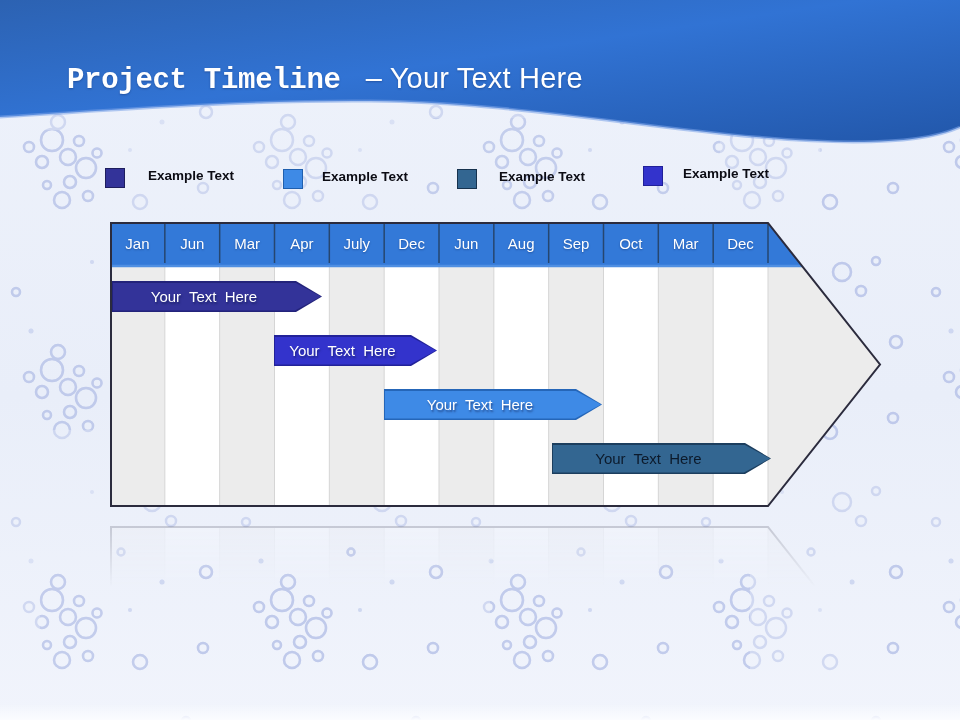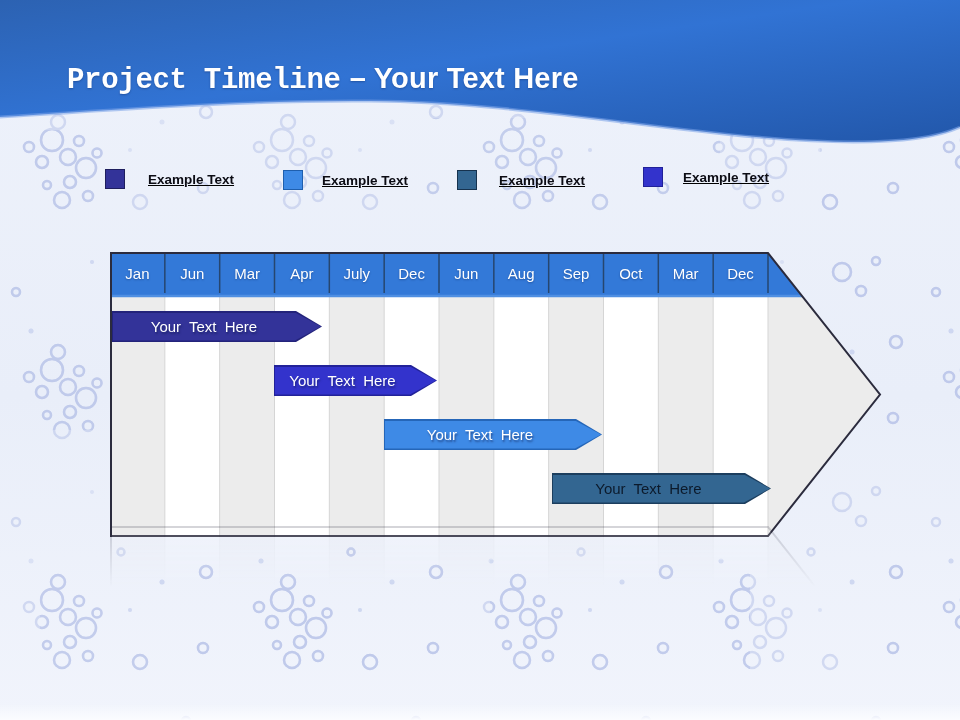--- a/index.html
+++ b/index.html
@@ -11,33 +11,33 @@
   }
   .abs{position:absolute;}
 
   
   .header-svg{left:0;top:0;width:960px;height:155px;}
   .slide-title{
     left:67px;top:62px;color:#ffffff;font-size:29px;white-space:nowrap;
     text-shadow:0 1px 2px rgba(10,30,80,.35);
   }
   .slide-title .t-bold{font-weight:700;letter-spacing:-0.3px;font-family:Liberation Mono, monospace;}
-  .slide-title .t-reg{font-weight:700;margin-left:9px;letter-spacing:0.2px;}
-
-  
-  .legend-item{height:22px;display:flex;align-items:center;text-decoration:underline;}
+  .slide-title .t-reg{font-weight:400;margin-left:25px;letter-spacing:0.2px;}
+
+  
+  .legend-item{height:22px;display:flex;}
   .swatch{width:20px;height:20px;border:1.5px solid #222;box-sizing:border-box;flex:0 0 auto;}
   .legend-label{font-size:13.5px;font-weight:700;color:#0c0c14;white-space:nowrap;}
   #leg1{left:105px;top:168px;} #leg1 .legend-label{margin-left:23px;}
   #leg2{left:283px;top:169px;} #leg2 .legend-label{margin-left:19px;}
   #leg3{left:457px;top:169px;} #leg3 .legend-label{margin-left:22px;}
   #leg4{left:643px;top:166px;} #leg4 .legend-label{margin-left:20px;}
 
   
-  .timeline{left:110px;top:252px;width:772px;height:342px;}
+  .timeline{left:110px;top:222px;width:772px;height:342px;}
   .tl-bg{position:absolute;left:0;top:0;width:772px;height:285px;}
   .months{position:absolute;left:0;top:0;width:658px;height:43px;display:flex;}
   .month{flex:1;display:flex;align-items:center;justify-content:center;
          color:#ffffff;font-size:15px;text-shadow:0 1px 2px rgba(10,30,80,.4);}
 
   .bar{position:absolute;text-decoration:underline;}
   .bar-edge,.bar-fill{position:absolute;
     clip-path:polygon(0 0,calc(100% - 26px) 0,100% 50%,calc(100% - 26px) 100%,0 100%);}
   .bar-edge{left:0;top:0;right:0;bottom:0;}
   .bar-fill{left:1px;top:1.5px;right:1px;bottom:1.5px;}

